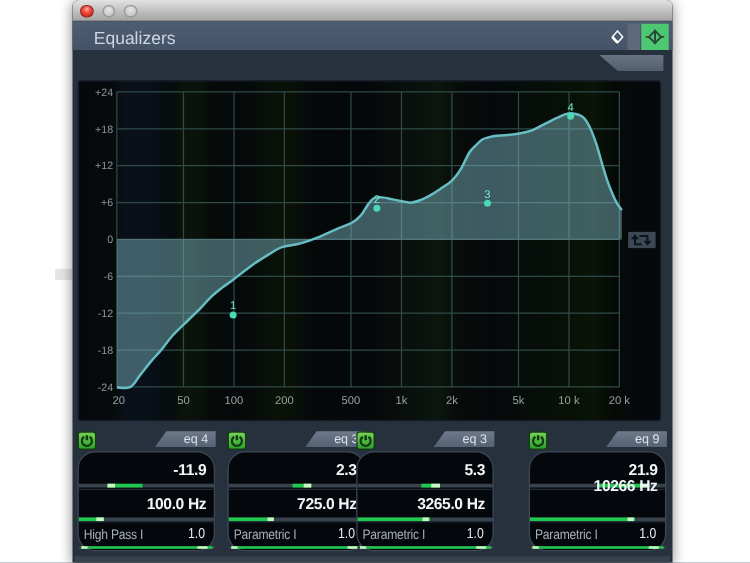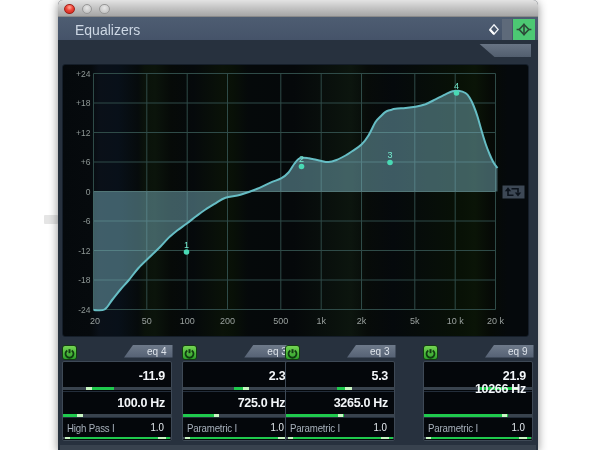--- a/index.html
+++ b/index.html
@@ -26,21 +26,21 @@
   clip-path:polygon(0 0, 100% 0, 100% 100%, 15.5px 100%); }
 #botstrip { position:absolute; left:2px; top:444.5px; width:476px; height:5.5px; background:#38424e; }
 .panel { position:absolute; top:344.5px; width:110.5px; height:96px; }
 .pwr { position:absolute; left:0; top:0.5px; width:15px; height:15px; border-radius:3px;
   background:linear-gradient(#74d453,#2da02b); border:1px solid #123d10; }
 .tab { position:absolute; right:0; top:0; width:48.5px; height:13px;
   background:linear-gradient(#6e7a8a,#556174);
   clip-path:polygon(9.3px 0, 100% 0, 100% 100%, 0 100%);
   font-size:10px; color:#dde3ea; text-align:right; line-height:13.5px; padding-right:6px; }
 .box { position:absolute; left:0; top:16.5px; width:110px; height:79.5px;
-  background:#04070b; border:1px solid #3e4956; border-radius:2px; }
+  background:#04070b; border:1px solid #3e4956; border-radius:14px; }
 .val { position:absolute; right:6px; font-size:12.5px; font-weight:bold; color:#f3f6f9; letter-spacing:-0.3px; }
 .lbl { position:absolute; left:4px; font-size:11px; letter-spacing:-0.2px; color:#a7b0bb; transform:scaleX(0.88); transform-origin:left center; }
 .q { position:absolute; right:7px; font-size:11.5px; color:#e6ebf0; transform:scaleX(0.85); transform-origin:right center; }
 .track { position:absolute; left:0; width:108.5px; height:2.5px; background:#39434e; }
 .seg { position:absolute; top:0; height:2.5px; }
 .g { background:#1fc94d; }
 .h { background:#c9f6c3; }
 .sep { position:absolute; left:0; width:100%; height:1px; background:#232d3a; }
 svg text { font-family:"Liberation Sans",sans-serif; }
 </style>

